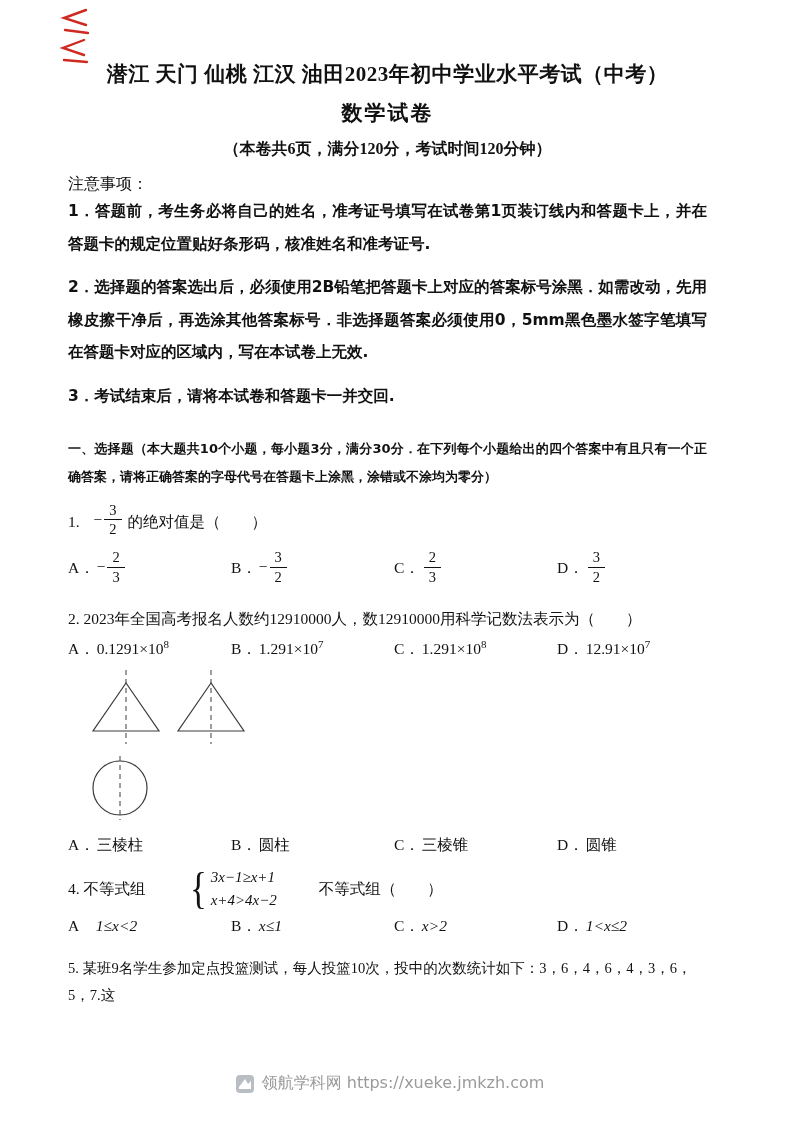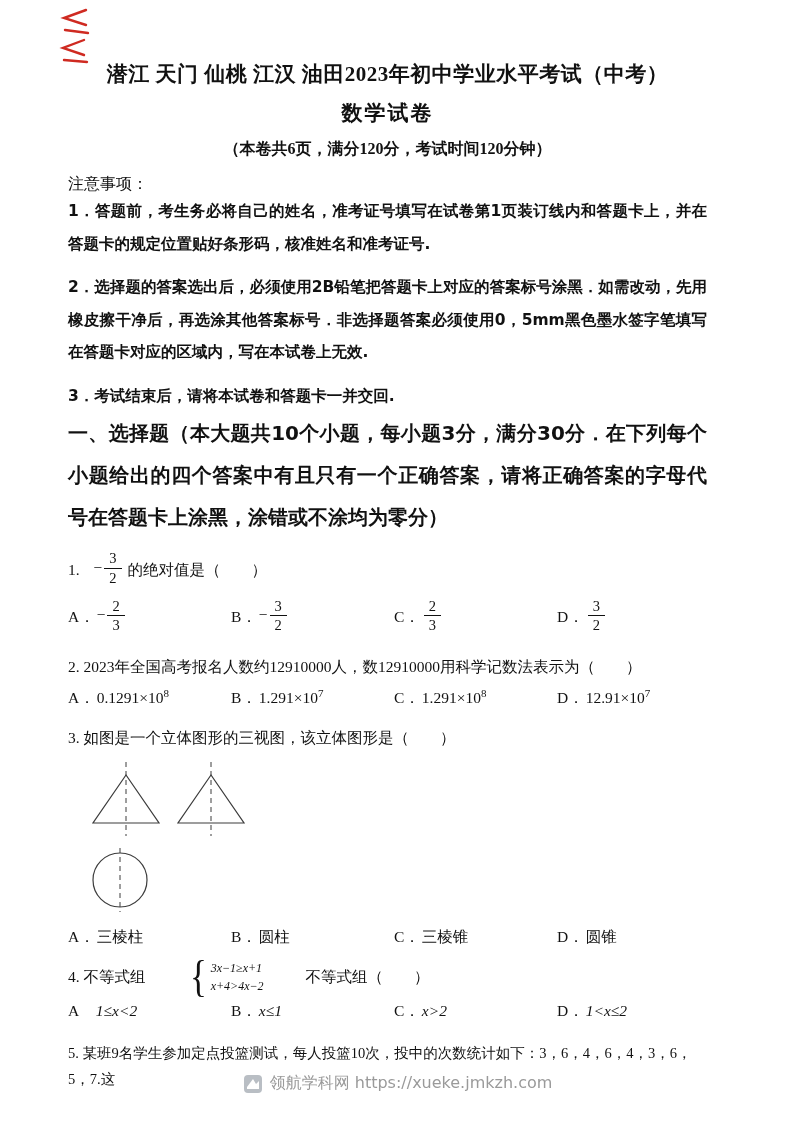--- a/index.html
+++ b/index.html
@@ -12,21 +12,21 @@
   .title { font-size:21px; font-weight:bold; text-align:center; letter-spacing:0.5px; }
   .subtitle { margin-top:11px; font-size:21px; font-weight:bold; text-align:center; letter-spacing:2px; }
   .meta { margin-top:12px; font-size:16px; font-weight:bold; text-align:center; }
 
   .notes-label { margin-top:14px; font-size:16px; font-weight:normal;
                  font-family:"DejaVu Sans","Liberation Sans",sans-serif; }
   .note { font-size:15.5px; font-weight:bold; line-height:2.1; text-align:justify;
           font-family:"DejaVu Sans","Liberation Sans",sans-serif; }
   .note + .note { margin-top:11px; }
 
-  .section-header { margin-top:0; font-size:20px; font-weight:bold; line-height:2.1; text-align:justify;
+  .section-header { margin-top:23px; font-size:13px; font-weight:bold; line-height:2.1; text-align:justify;
                     font-family:"DejaVu Sans","Liberation Sans",sans-serif; }
 
   .q-stem { margin-top:14px; font-size:15.5px; line-height:1.9; }
   .q-number { margin-right:10px; }
 
   .options { display:flex; margin-top:5px; font-size:15.5px; }
   .option { width:163px; white-space:nowrap; }
   .option:last-child { width:auto; }
   .opt-label { margin-right:2px; }
 
@@ -38,26 +38,26 @@
   .tall-row .option { height:42px; display:flex; align-items:center; }
   .tall-row .opt-label { position:relative; top:0; }
 
   sup.exp { font-size:11px; }
 
   .figure-wrap { margin:8px 0 0 16px; }
 
   .q4-stem { display:flex; align-items:center; margin-top:10px; font-size:15.5px;gap:38px; }
   .system { display:inline-flex; align-items:center; margin:0 4px; }
   .brace { font-size:44px; font-weight:300; line-height:0.85; transform:scaleX(0.8); }
-  .sys-col { display:inline-flex; flex-direction:column; line-height:1.5; font-size:12px; margin-left:2px; }
+  .sys-col { display:inline-flex; flex-direction:column; line-height:1.5; font-size:15px; margin-left:2px; }
   .math { font-style:italic; }
 
   .q5-stem { margin-top:18px; font-size:14.5px; line-height:1.8; }
 
-  .watermark { position:absolute; left:12px; bottom:28px; width:100%; display:flex; justify-content:center; align-items:center; gap:7px;
+  .watermark { position:absolute; left:4px; bottom:28px; width:100%; display:flex; justify-content:center; align-items:center; gap:7px;
                color:#9a9a9a; font-size:16px; font-family:"DejaVu Sans","Liberation Sans",sans-serif; }
 </style>
 </head>
 <body>
 
 <div class="page">
 
   <svg class="red-marks" width="38" height="58" viewBox="0 0 38 58">
     <path d="M30 4 L8 12 L30 19" fill="none" stroke="#cf2a21" stroke-width="2.4" stroke-linecap="round"></path>
     <path d="M9 24 L32 27" fill="none" stroke="#cf2a21" stroke-width="2.4" stroke-linecap="round"></path>
@@ -125,21 +125,20 @@
       <span class="opt-label">B．</span><span>1.291×10</span><sup class="exp">7</sup>
     </div>
     <div class="option">
       <span class="opt-label">C．</span><span>1.291×10</span><sup class="exp">8</sup>
     </div>
     <div class="option">
       <span class="opt-label">D．</span><span>12.91×10</span><sup class="exp">7</sup>
     </div>
   </div>
 
-  <div class="q-stem">3. 如图是一个立体图形的三视图，该立体图形是（　　）</div>
   <div class="figure-wrap">
     <svg width="172" height="158" viewBox="0 0 172 158">
 
       <polygon points="42,15 9,63 75,63" fill="none" stroke="#3c3c3c" stroke-width="1.2"></polygon>
       <line x1="42" y1="2" x2="42" y2="76" stroke="#3c3c3c" stroke-width="1" stroke-dasharray="5,4"></line>
 
       <polygon points="127,15 94,63 160,63" fill="none" stroke="#3c3c3c" stroke-width="1.2"></polygon>
       <line x1="127" y1="2" x2="127" y2="76" stroke="#3c3c3c" stroke-width="1" stroke-dasharray="5,4"></line>
 
       <circle cx="36" cy="120" r="27" fill="none" stroke="#3c3c3c" stroke-width="1.2"></circle>

